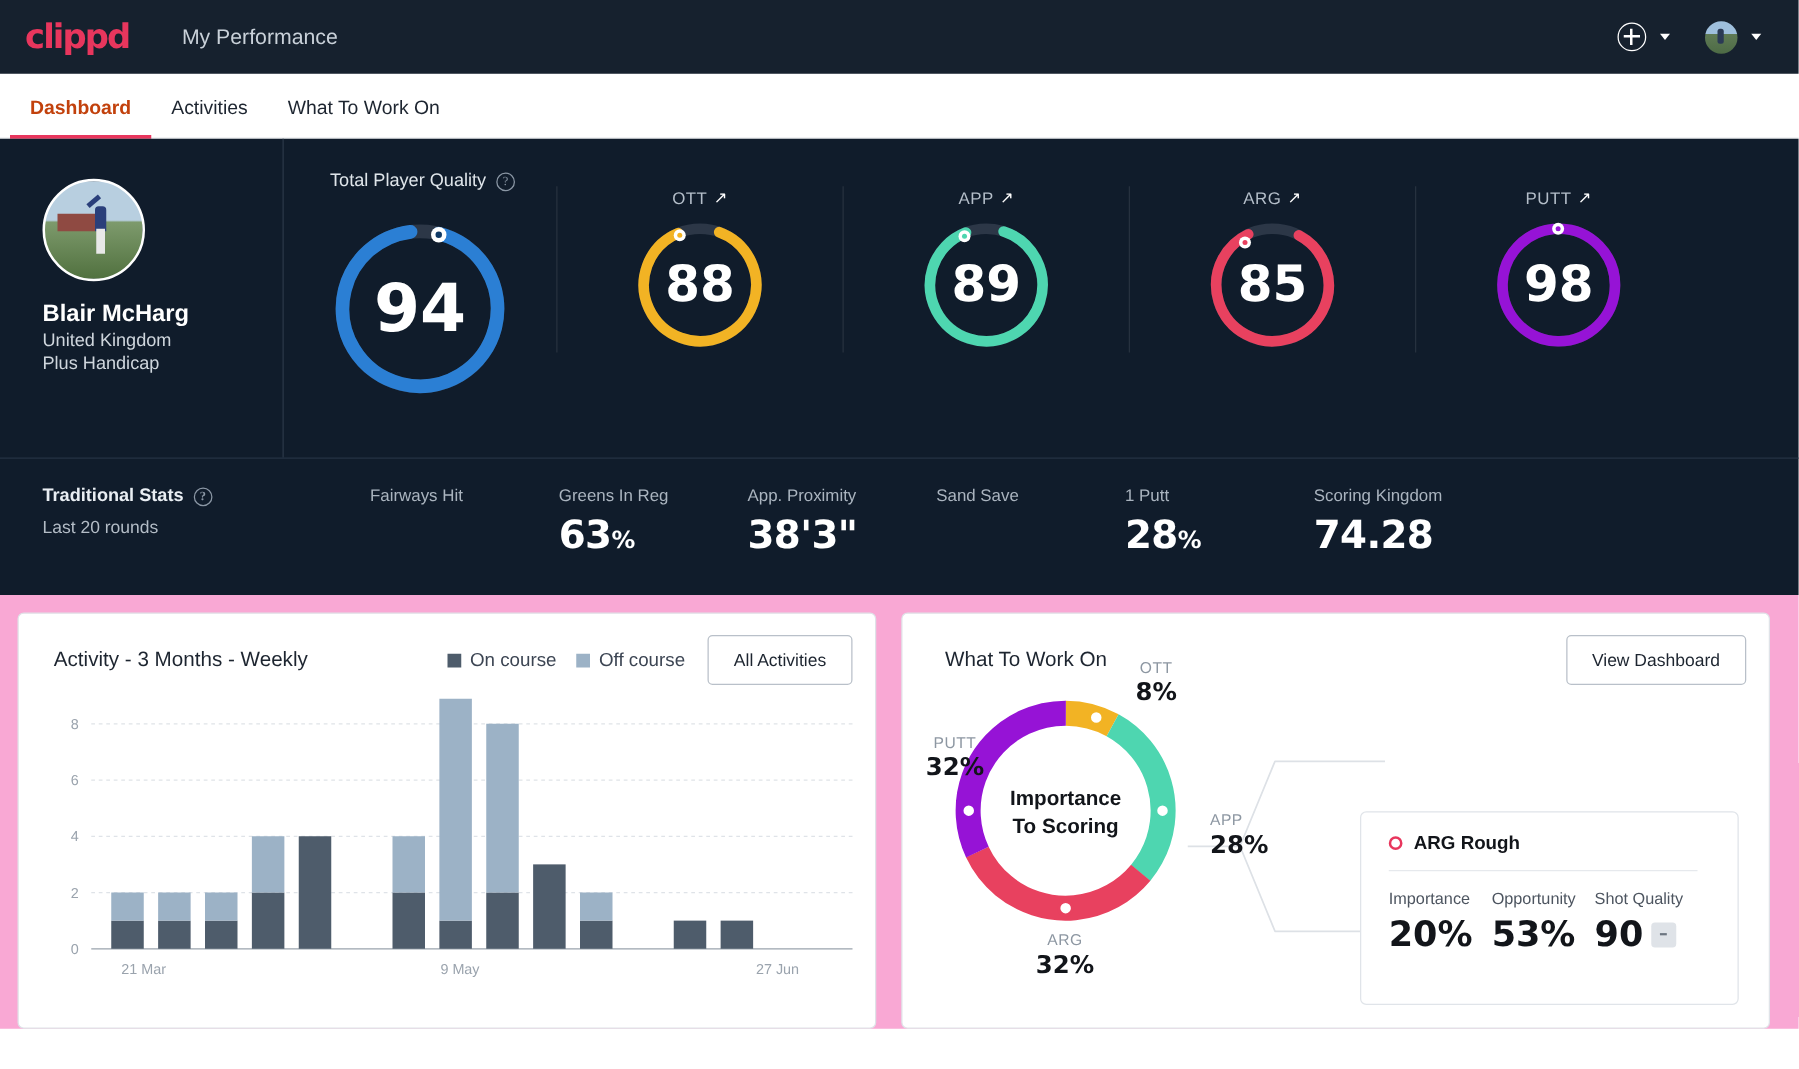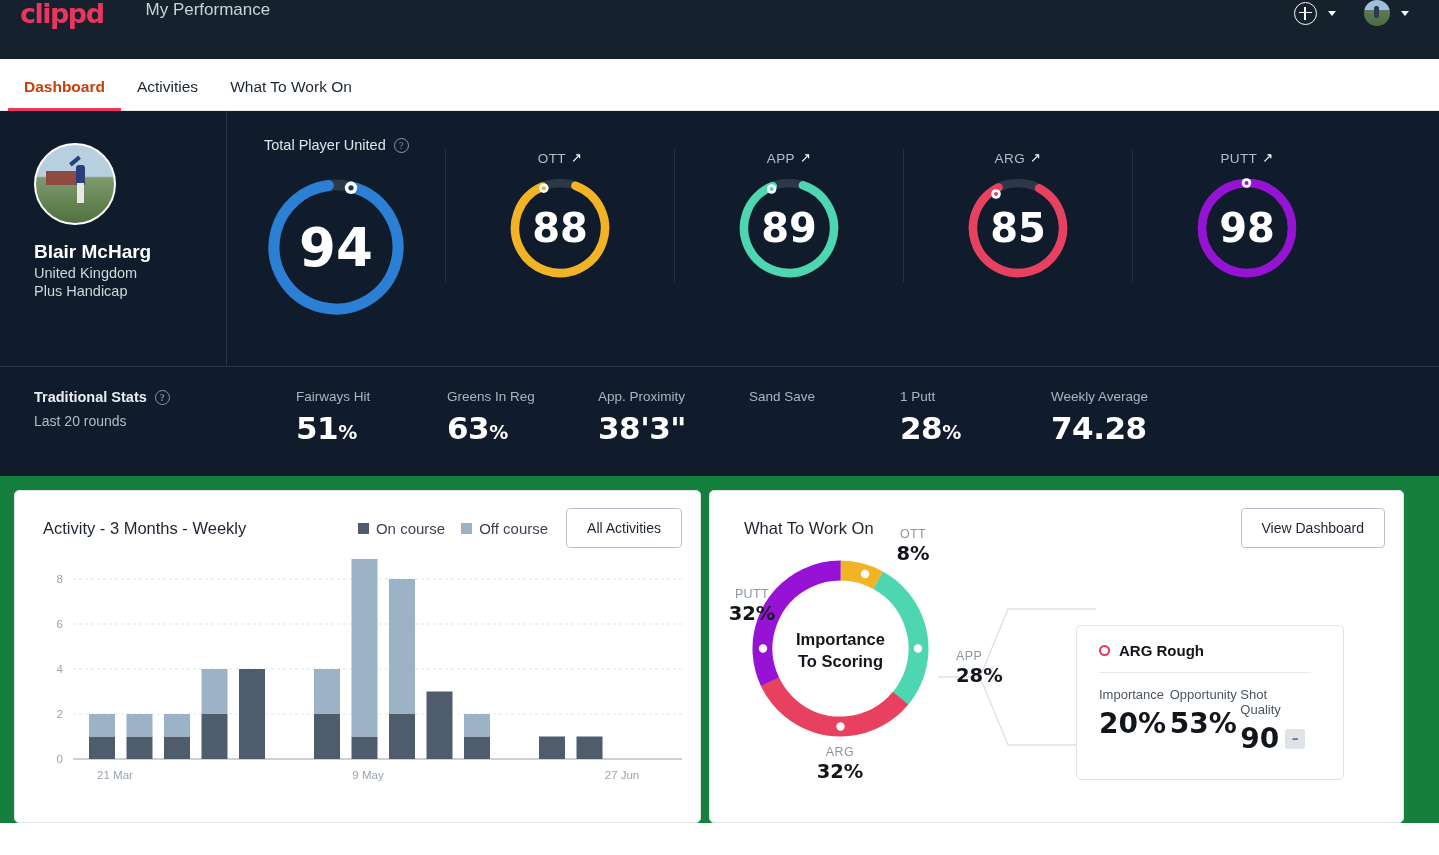--- a/index.html
+++ b/index.html
@@ -6,21 +6,21 @@
   html, body {
     width: 1439px; height: 855px;
     font-family: "Liberation Sans", sans-serif;
     background: #ffffff;
     overflow: hidden;
   }
 
   
   .topbar {
     height: 59px; background: #16212e;
-    display: flex; align-items: flex-start; padding: 0 20px;
+    display: flex; align-items: center; padding: 0 20px;
     position: relative;
   }
   .logo { font-size: 27px; font-weight: 700; color: #e8365d; letter-spacing: -1.5px;
           font-family: "DejaVu Sans", sans-serif; line-height: 1; }
   .app-title { margin-left: 42px; font-size: 17px; color: #c9d1d9; font-weight: 400; }
   .topbar-right { margin-left: auto; display: flex; align-items: center; gap: 4px; }
   .plus-icon { width: 23px; height: 23px; border: 1.8px solid #ffffff; border-radius: 50%;
                position: relative; }
   .plus-icon::before, .plus-icon::after {
     content: ""; position: absolute; background: #fff;
@@ -106,21 +106,21 @@
               font-size: 14.5px; font-weight: 700; color: #e9eef3; }
   .ts-sub { margin-top: 8px; font-size: 14px; color: #b3bcc6; }
   .ts-items { flex: 1; display: flex; }
   .ts-item { width: 151px; }
   .ts-label { font-size: 13.5px; color: #aab4bf; }
   .ts-value { margin-top: 6px; font-size: 31px; font-weight: 700; color: #ffffff;
               font-family:"DejaVu Sans", sans-serif; letter-spacing: -.5px; }
   .ts-value .unit { font-size: 19px; font-weight: 700; }
 
   
-  .bottom { display: flex; gap: 8px; padding: 14px 19px 0 14px; background:#15803d;align-items:center; }
+  .bottom { display: flex; gap: 20px; padding: 14px 19px 0 14px; background:#f9a8d4;align-items:center; }
   .card { border: 1px solid #dfe3e8; border-radius: 5px; background: #fff; }
   .card-activity { width: 687px; height: 333px; padding: 20px 18px 0 12px; }
   .card-wtwo { width: 695px; height: 333px; padding: 20px 18px 0 18px; position: relative; }
 
   .card-head { display: flex; align-items: center; height: 34px; }
   .card-title { font-size: 16.5px; color: #1d2530; margin-left: 16px; }
   .legend { margin-left: auto; display: flex; align-items: center; gap: 16px;
             margin-right: 18px; }
   .legend-item { display: flex; align-items: center; gap: 7px; font-size: 15px;
                  color: #3c4553; }
@@ -138,21 +138,21 @@
   .donutbox { position: absolute; left: 15px; top: 6px; }
   .donut-center { position: absolute; inset: 0; display: flex; flex-direction: column;
                   align-items: center; justify-content: center;
                   font-size: 16.5px; font-weight: 700; color: #12151a; line-height: 1.33; }
   .seg-lbl { position: absolute; text-align: center; }
   .seg-lbl .nm { font-size: 12.5px; color: #8d97a2; letter-spacing: .4px; }
   .seg-lbl .pc { font-size: 19.5px; font-weight: 700; color: #12151a; margin-top: 1px;
                  font-family:"DejaVu Sans", sans-serif; }
 
   .detail-card {
-    position: absolute; left: 348px; top: 80px; width: 268px; height: 155px;
+    position: absolute; left: 348px; top: 104px; width: 303px; height: 155px;
     border: 1px solid #e0e4e9; border-radius: 5px; background: #fff;
     padding: 16px 32px 0 22px;
   }
   .dc-head { display: flex; align-items: center; gap: 9px; padding-bottom: 13px;
              border-bottom: 1px solid #e6e9ed; }
   .dc-dot { width: 11px; height: 11px; border-radius: 50%;
             border: 2px solid #e8365d; }
   .dc-title { font-size: 15px; font-weight: 700; color: #12151a; }
   .dc-cols { display: flex; margin-top: 14px; }
   .dc-col { width: 107px; }
@@ -192,21 +192,21 @@
         <div class="man-legs"></div>
           <div class="man-arm"></div>
       </div>
       <div class="player-name">Blair McHarg</div>
       <div class="player-meta">United Kingdom</div>
       <div class="player-meta">Plus Handicap</div>
     </div>
 
     <div class="quality">
       <div class="quality-label">
-        <span>Total Player United</span>
+        <span>Total Player Quality</span>
         <span class="q-icon">?</span>
       </div>
 
       <div class="rings">
 
         <div class="ring-cell main">
           <div class="ring-tag"></div>
           <div class="ringwrap">
             <svg width="146" height="146" viewBox="0 0 146 146">
               <circle cx="73" cy="73" r="62" fill="none" stroke="#2c3747" stroke-width="11"></circle>
@@ -290,39 +290,38 @@
     <div class="ts-head">
       <div class="ts-title">
         <span>Traditional Stats</span>
         <span class="q-icon">?</span>
       </div>
       <div class="ts-sub">Last 20 rounds</div>
     </div>
     <div class="ts-items">
       <div class="ts-item">
         <div class="ts-label">Fairways Hit</div>
-        <div class="ts-value"><span>51</span><span class="unit">%</span></div>
       </div>
       <div class="ts-item">
         <div class="ts-label">Greens In Reg</div>
         <div class="ts-value"><span>63</span><span class="unit">%</span></div>
       </div>
       <div class="ts-item">
         <div class="ts-label">App. Proximity</div>
         <div class="ts-value"><span>38'3"</span><span class="unit"></span></div>
       </div>
       <div class="ts-item">
         <div class="ts-label">Sand Save</div>
       </div>
       <div class="ts-item">
         <div class="ts-label">1 Putt</div>
         <div class="ts-value"><span>28</span><span class="unit">%</span></div>
       </div>
       <div class="ts-item">
-        <div class="ts-label">Weekly Average</div>
+        <div class="ts-label">Scoring Kingdom</div>
         <div class="ts-value"><span>74.28</span><span class="unit"></span></div>
       </div>
     </div>
   </div>
 </div>
 
 <div class="bottom">
 
   <div class="card card-activity">
     <div class="card-head">

